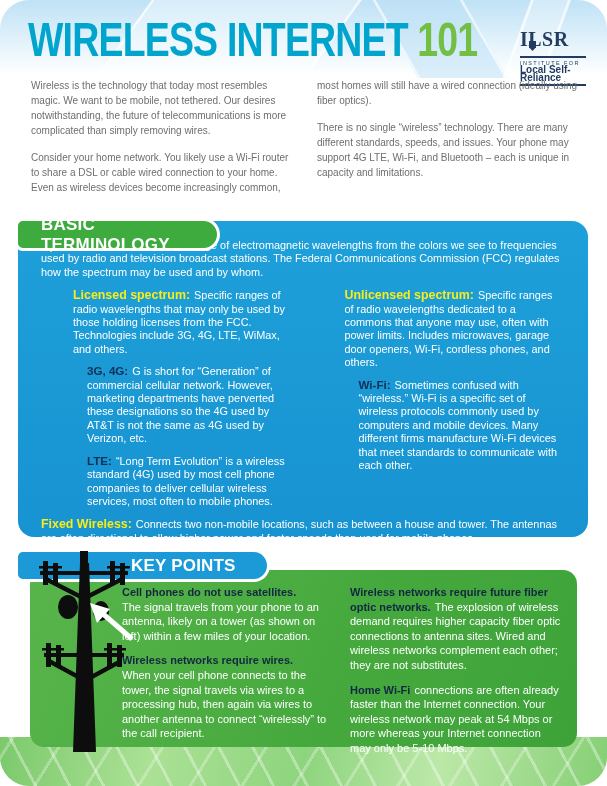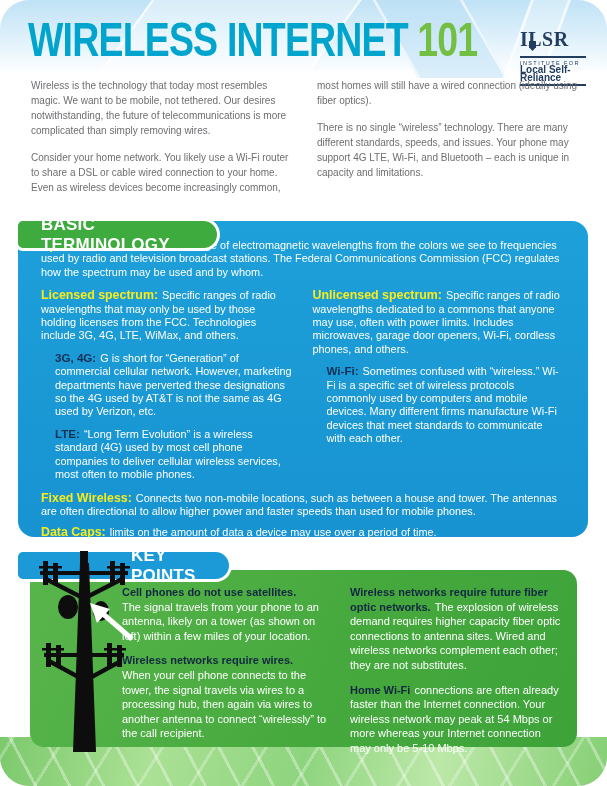--- a/index.html
+++ b/index.html
@@ -48,37 +48,37 @@
 
   
   .section-pill {
     position:absolute; left:18px; height:27px; z-index:5;
     border-radius:5px 14px 14px 5px;
     color:#ffffff; font-weight:bold; font-size:17px; letter-spacing:0.2px;
     display:flex; align-items:center;
     box-shadow:0 0 0 3px #ffffff;
   }
   .bt-pill { top:196px; width:199px; padding-left:23px; background:#3dab3d;margin-top:25px; }
-  .kp-pill { top:552px; width:211px; padding-left:113px; background:#1b9ad7; }
+  .kp-pill { top:552px; width:249px; padding-left:113px; background:#1b9ad7; }
 
   
   .blue-box {
     position:absolute; left:18px; top:221px; width:570px; height:316px; z-index:2;
     background:linear-gradient(180deg,#1ea0da 0%,#1793d1 100%);
     border-radius:16px;
     padding:18px 24px 10px 23px;
     color:#ffffff; font-size:10.9px; line-height:13.4px;
     overflow:hidden;
   }
   .bb-p { margin:0 0 8px 0; }
   .term { font-weight:bold; margin-right:4px; }
   .term-yellow { color:#f8ec1a; font-size:12.4px; }
   .term-navy   { color:#113055; font-size:11.6px; }
   .bb-cols { display:flex; gap:20px; margin:10px 0 2px 0; }
-  .bb-col { flex:1; }
+  .bb-col { flex:1;margin-left:32px; }
   .bb-sub { margin:0 0 8px 14px; }
 
   
   .green-box {
     position:absolute; left:30px; top:570px; width:547px; height:177px; z-index:2;
     background:linear-gradient(115deg,#58b54b 0%,#46a93e 55%,#3da339 100%);
     border-radius:14px;
     color:#ffffff; font-size:11px; line-height:14.6px;
   }
   .kp-cols { position:absolute; left:92px; top:15px; right:14px; display:flex; gap:22px; }

